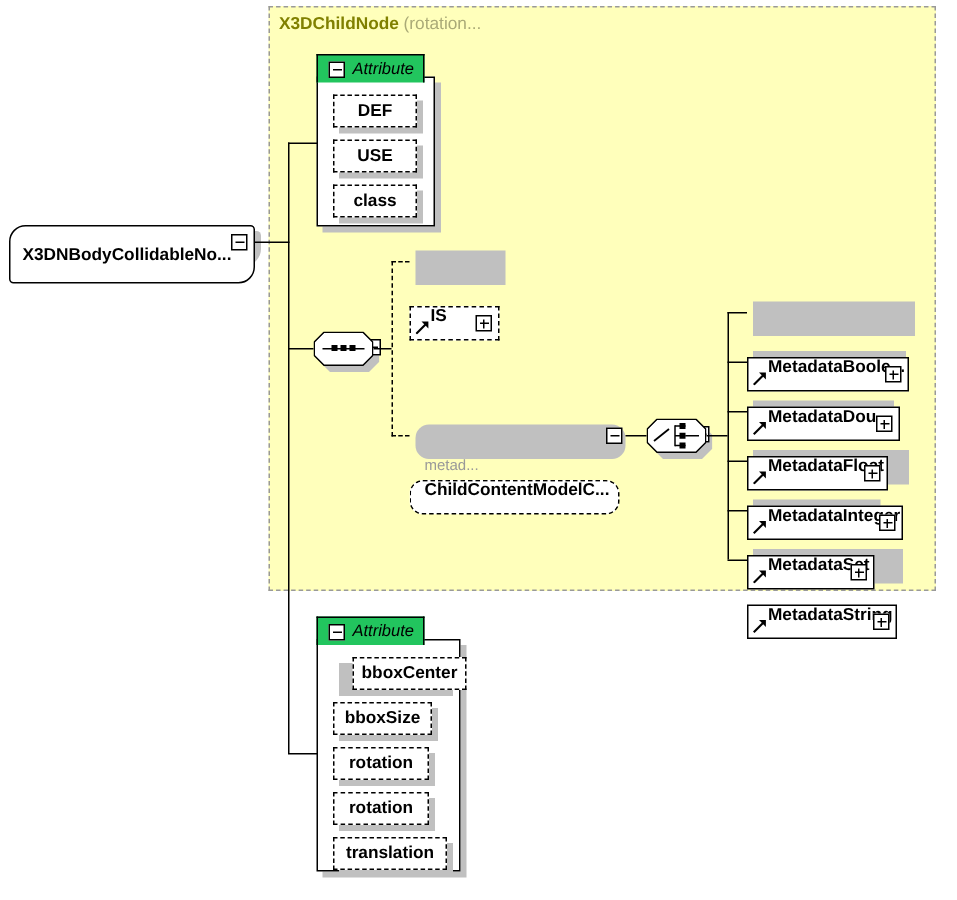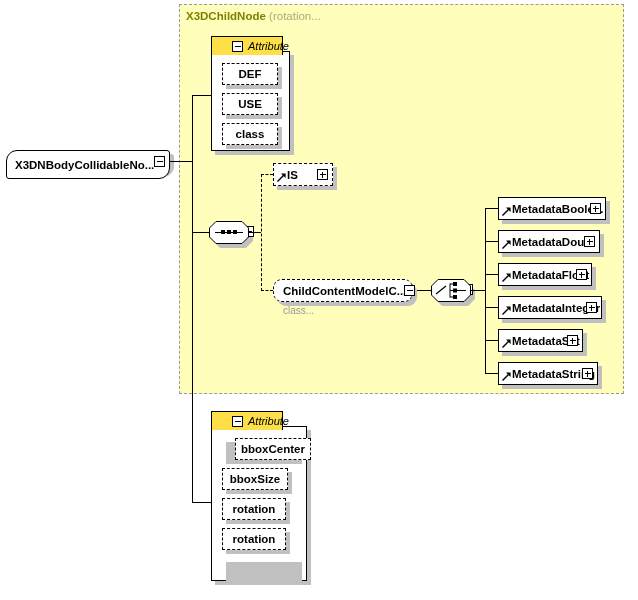--- a/index.html
+++ b/index.html
@@ -45,28 +45,28 @@
 
   
   .attr-box {
     position: absolute;
     background: #ffffff;
     border: 1px solid #000000;
     box-sizing: border-box;
   }
   .attr-tab {
     position: absolute;
-    background: #fde047;
+    background: #22c55e;
     border: 1px solid #000000;
     border-bottom: none;
     box-sizing: border-box;
     height: 19px;
     display: flex;
     align-items: center;
-    padding-left: 20px;
+    padding-left: 7px;
     z-index: 3;
   }
   .attr-tab-label {
     font-size: 11px;
     font-style: italic;
     color: #000000;
     margin-left: 5px;
     white-space: nowrap;
   }
 
@@ -115,21 +115,21 @@
     color: #000000;
     white-space: nowrap;
   }
 
   
   .root-node {
     position: absolute;
     left: 6px;
     top: 150px;
     width: 164px;
-    height: 29px;
+    height: 39px;
     background: #ffffff;
     border: 1px solid #000000;
     border-radius: 11px 3px 11px 3px;
     box-sizing: border-box;
     display: flex;
     align-items: center;
     z-index: 2;
     text-align: right;
   }
   .root-label {
@@ -146,22 +146,22 @@
   }
 
   
   .ref-box {
     position: absolute;
     height: 23px;
     background: #ffffff;
     border: 1px solid #000000;
     box-sizing: border-box;
     display: flex;
-    align-items: center;
     z-index: 2;
+    margin-top: 41px;
   }
   .ref-box.dashed {
     border-style: dashed;
   }
   .ref-box.rounded {
     border-radius: 9px;
     border-style: dashed;
   }
   .ref-label {
     font-size: 11.5px;
@@ -312,21 +312,21 @@
     </svg>
     <span class="ref-label">IS</span>
     <span class="sq plus ref-toggle"></span>
   </div>
 
   <div class="shadow-rect" style="left:277px; top:283px; width:140px; height:23px; border-radius:9px;"></div>
   <div class="ref-box rounded" style="left:273px; top:279px; width:140px;">
     <span class="ref-label plain">ChildContentModelC...</span>
   </div>
   <span class="sq" style="position:absolute; left:404px; top:285px; z-index:3;"></span>
-  <div class="sub-label" style="left:283px; top:305px;">class...</div>
+  <div class="sub-label" style="left:283px; top:305px;">metad...</div>
 
   <div class="shadow-rect" style="left:435px; top:283px; width:40px; height:23px; clip-path: polygon(7px 0, 33px 0, 40px 7px, 40px 16px, 33px 23px, 7px 23px, 0 16px, 0 7px);"></div>
   <svg class="comp-outline" style="left:431px; top:279px;" width="40" height="23" viewBox="0 0 40 23">
     <polygon points="7,0.5 33,0.5 39.5,7 39.5,16 33,22.5 7,22.5 0.5,16 0.5,7" fill="#ffffff" stroke="#000000" stroke-width="1"></polygon>
     <line x1="5" y1="15" x2="15" y2="7" stroke="#000000" stroke-width="1.2"></line>
     <line x1="19" y1="4.5" x2="19" y2="18.5" stroke="#000000" stroke-width="1"></line>
     <line x1="19" y1="5" x2="26" y2="5" stroke="#000000" stroke-width="1"></line>
     <line x1="19" y1="11.5" x2="26" y2="11.5" stroke="#000000" stroke-width="1"></line>
     <line x1="19" y1="18" x2="26" y2="18" stroke="#000000" stroke-width="1"></line>
     <rect x="22" y="3" width="4" height="4" fill="#000000"></rect>
@@ -417,14 +417,17 @@
   <div class="chip" style="left:222px; top:498px; width:64px;">
     <span>rotation</span>
   </div>
 
   <div class="shadow-rect" style="left:226px; top:532px; width:64px; height:22px;"></div>
   <div class="chip" style="left:222px; top:528px; width:64px;">
     <span>rotation</span>
   </div>
 
   <div class="shadow-rect" style="left:226px; top:562px; width:76px; height:22px;"></div>
+  <div class="chip" style="left:222px; top:558px; width:76px;">
+    <span>translation</span>
+  </div>
 
 </div>
 
 </body></html>

